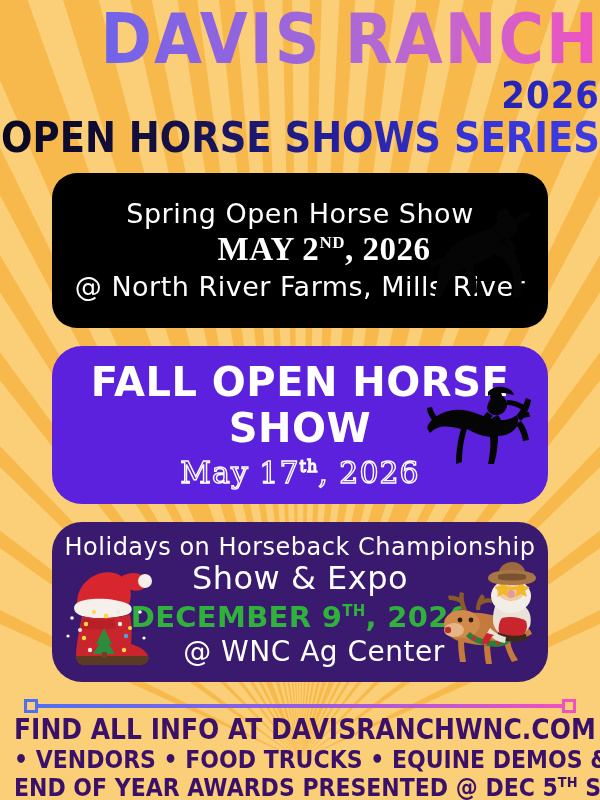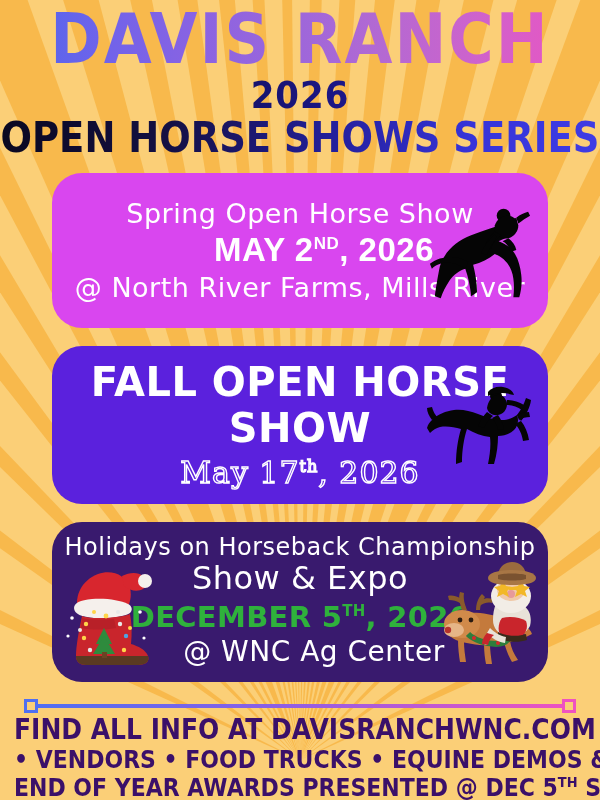--- a/index.html
+++ b/index.html
@@ -16,21 +16,21 @@
     position:relative;
     width:600px; height:800px;
     overflow:hidden;
     background:#FBCF77;
   }
   #rays { position:absolute; inset:0; z-index:0; }
 
   
   .header {
     position:relative; z-index:3;
-    text-align:center;
+    text-align:right;
     padding-top:6px;
   }
   .title-main {
     font-family:"DejaVu Sans", sans-serif;
     font-weight:900;
     font-size:62px;
     line-height:0.98;
     letter-spacing:2px;
     background:linear-gradient(90deg,#4a66ee 0%, #6f63ea 17%, #8a63e2 33%, #9e67da 50%, #b469d2 64%, #cf62cc 80%, #ef52bf 100%);
     -webkit-background-clip:text;
@@ -71,36 +71,36 @@
   }
 
   
   .cards { position:relative; z-index:3; padding:0 52px; margin-top:14px; }
   .card {
     position:relative;
     border-radius:30px;
     margin-bottom:18px;
     overflow:hidden;
   }
-  .card-a { background:#d946ef; height:155px; }
+  .card-a { background:#000000; height:155px;border-radius:25px; }
   .card-b { background:#5b21dd; height:158px; }
   .card-c { background:#391a6e; height:160px; }
 
   .card-inner { position:relative; z-index:2; height:100%; text-align:center;
                 display:flex; flex-direction:column; justify-content:center; }
 
   .hand {
     font-family:"DejaVu Sans", sans-serif;
     color:#ffffff;
     font-weight:400;
     letter-spacing:0.5px;
   }
   .a-l1 { font-size:27px; margin-bottom:2px; }
   .a-l2 {
-    font-family:Liberation Sans, sans-serif;
+    font-family:Liberation Serif, serif;
     font-weight:900; font-size:33px; color:#fff;
     letter-spacing:0.5px;
     padding-left:48px;
   }
   .a-l2 sup { font-size:17px; vertical-align:super; font-weight:900; }
   .a-l3 { font-size:27px; margin-top:3px; }
 
   .b-l1 {
     font-family:"DejaVu Sans", sans-serif;
     font-weight:900; font-size:40px; color:#fff; letter-spacing:0.5px;
@@ -346,21 +346,21 @@
         <path d="M60,18 C60,10 66,4 74,4 C82,4 88,10 88,18 Z" fill="#9B6B3E"></path>
         <path d="M50,20 C50,15 60,12 74,12 C88,12 98,15 98,20
                  C98,25 88,27 74,27 C60,27 50,25 50,20 Z" fill="#A87645"></path>
         <path d="M60,17 C64,15 82,15 88,17 L88,21 C82,23 64,23 60,21 Z" fill="#7A5230"></path>
       </svg>
 
       <div class="card-inner">
         <div class="hand c-l1">Holidays on Horseback Championship</div>
         <div class="hand c-l2">Show &amp; Expo</div>
         <div class="c-l3">
-          <span>DECEMBER 5</span><sup>TH</sup><span>, 2026</span>
+          <span>DECEMBER 9</span><sup>TH</sup><span>, 2026</span>
         </div>
         <div class="hand c-l4">@ WNC Ag Center</div>
       </div>
     </div>
 
   </div>
 
   <div class="footer">
     <div class="rule">
       <div class="line"></div>

